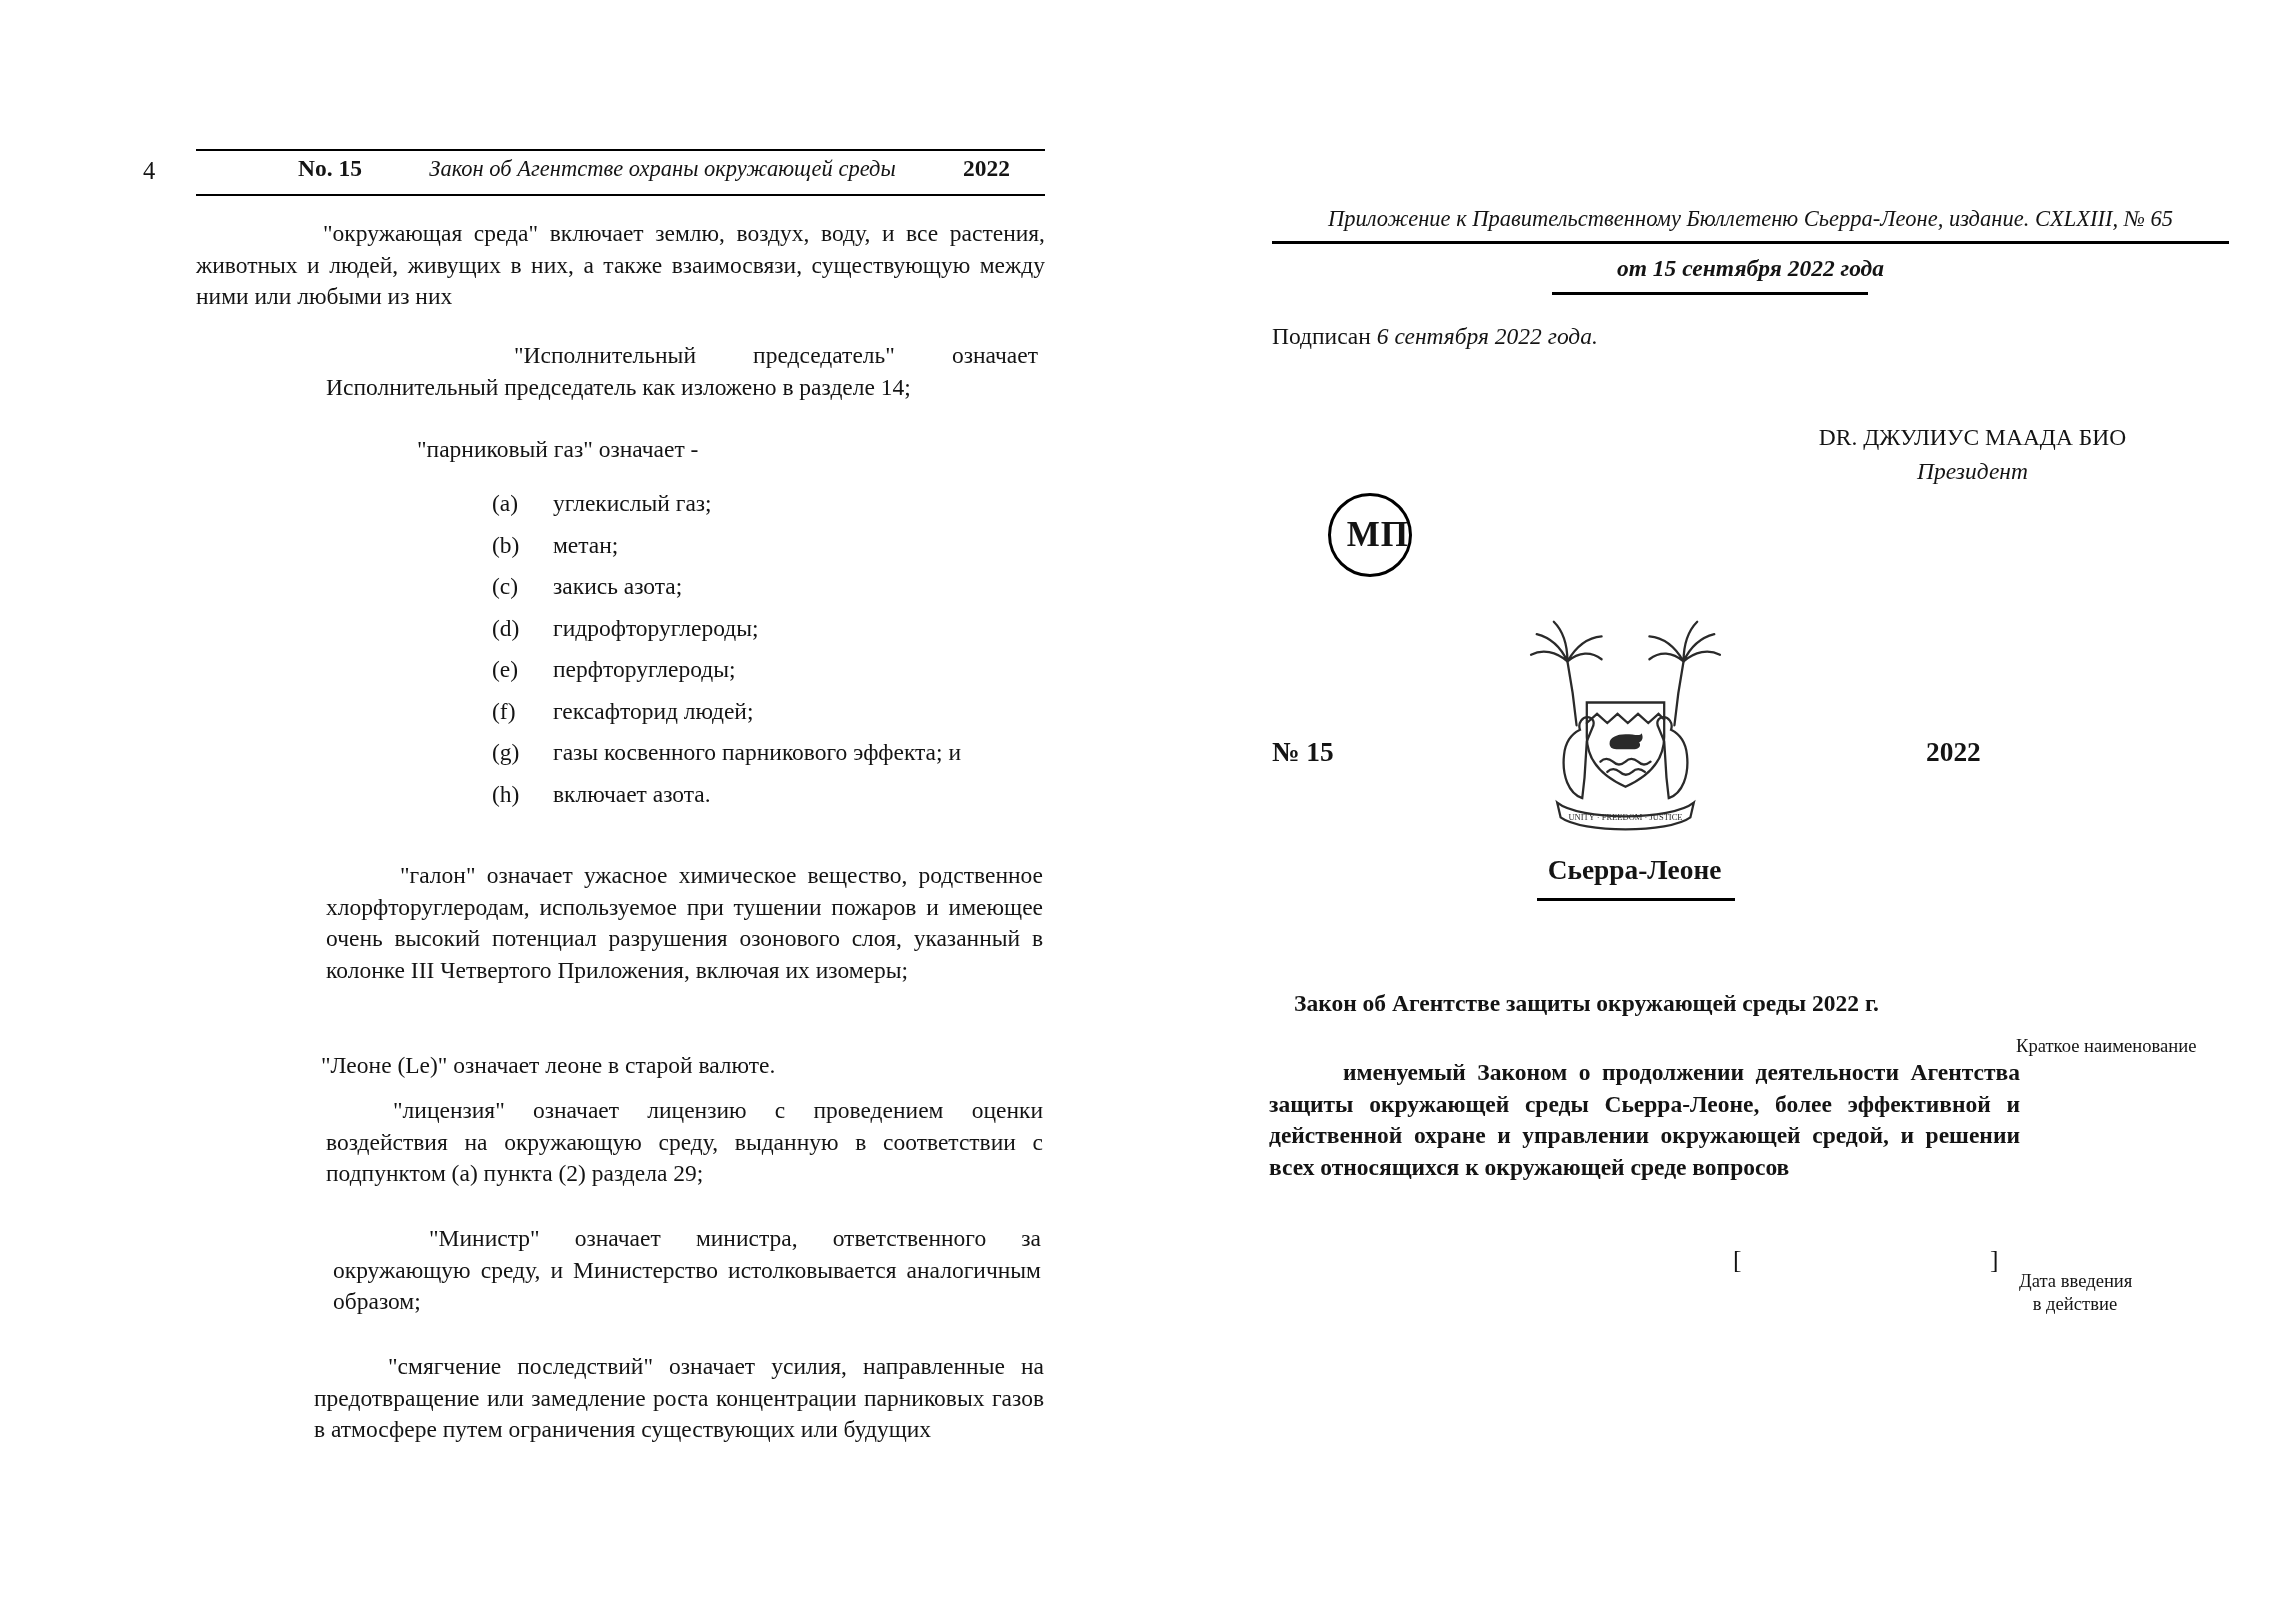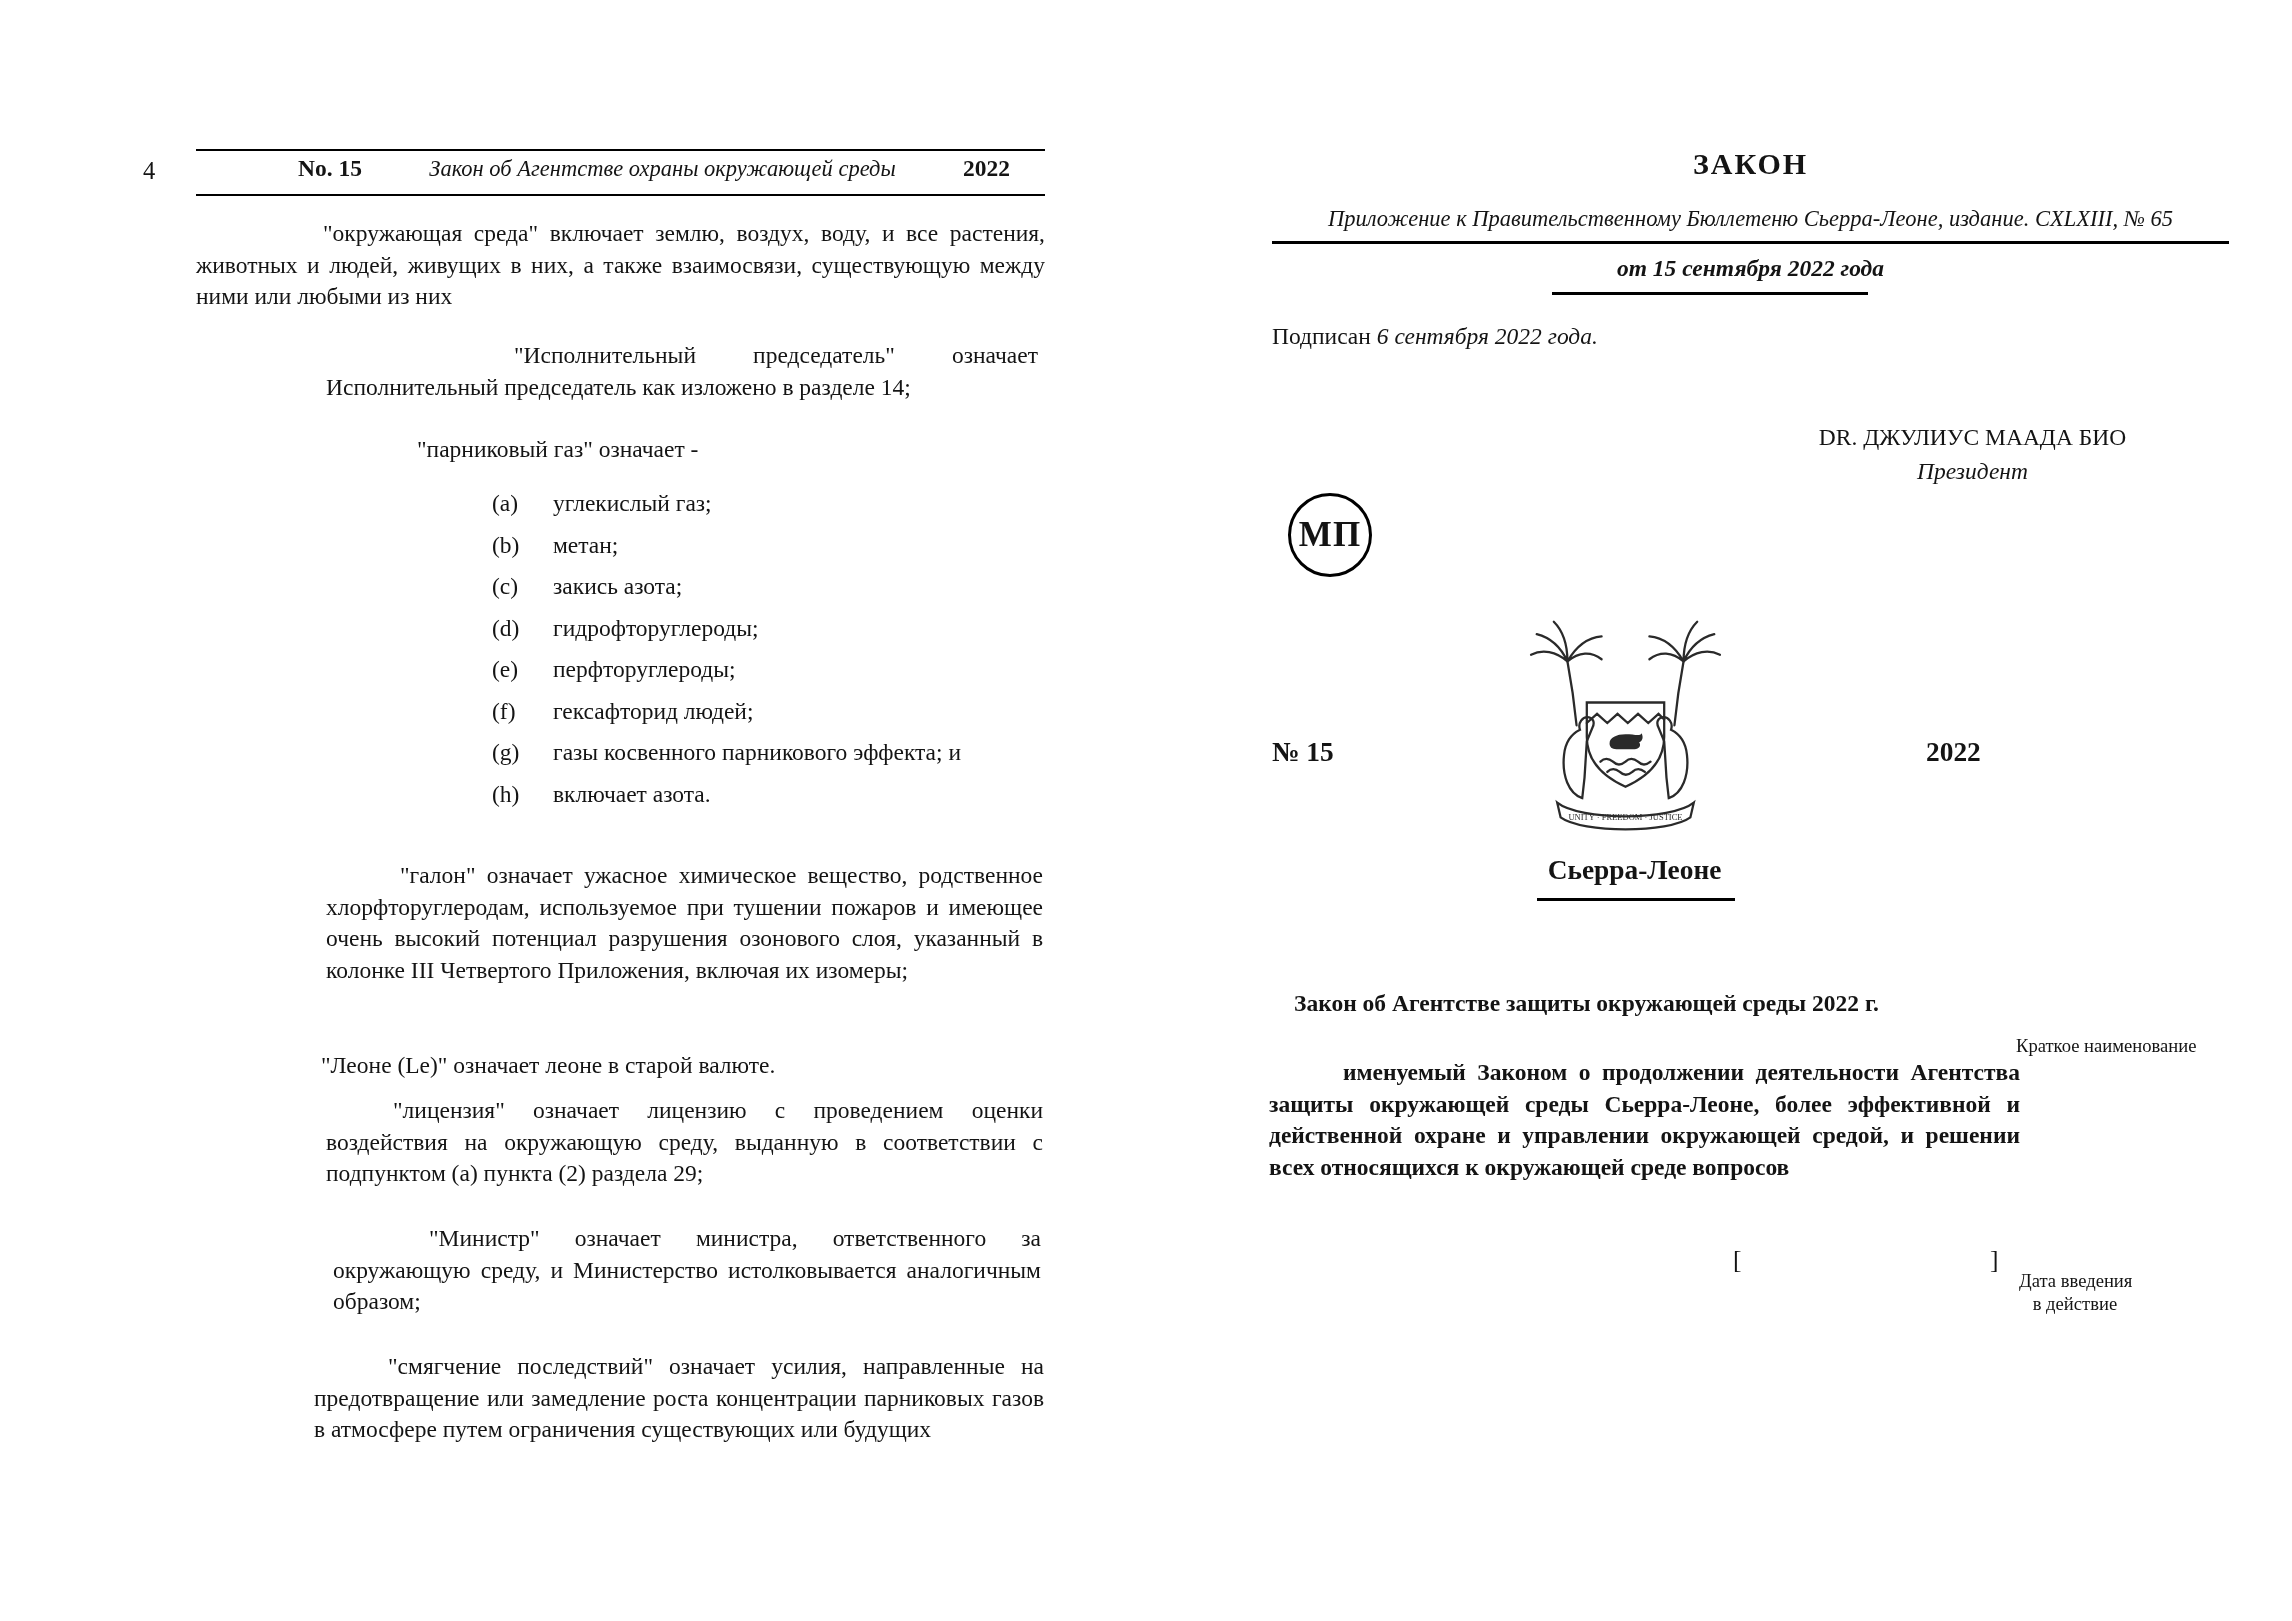--- a/index.html
+++ b/index.html
@@ -37,22 +37,22 @@
   .p-mit   { left:314px; top:1351px; width:730px; text-indent:74px; }
 
   
   .rp-law     { left:1272px; top:147px; width:957px; font-size:30px; letter-spacing:2px; }
   .rp-gazette { left:1272px; top:204px; width:957px; font-size:22.5px; line-height:1.3; }
   .rp-rule1   { left:1272px; top:241px; width:957px; height:2.9px; }
   .rp-date    { left:1272px; top:255px; width:957px; font-size:23.5px; }
   .rp-rule2   { left:1552px; top:292px; width:316px; height:2.9px; }
   .rp-signed  { left:1272px; top:323px; width:784px; font-size:23.5px; }
   .rp-pres    { left:1708px; top:420px; width:529px; font-size:23.5px; line-height:1.45; }
-  .rp-seal    { left:1288px; top:493px; width:84px; height:84px; border:3.9px solid #000;
-                border-radius:50%; display:flex; align-items:center; justify-content:center;
+  .rp-seal    { left:1328px; top:493px; width:84px; height:84px; border:3.9px solid #000;
+                border-radius:50%; display:flex; align-items:center; justify-content:flex-end;
                 font-size:35px; font-weight:bold; letter-spacing:1px; }
   .rp-emblem  { left:1509px; top:616px; width:233px; height:239px; }
   .rp-num     { left:1272px; top:737px; font-size:27.4px; }
   .rp-year    { left:1926px; top:737px; font-size:27.4px; }
   .rp-country { left:1272px; top:855px; width:725px; font-size:27.4px; }
   .rp-country-rule { left:1537px; top:898px; width:198px; height:2.9px; }
   .rp-short   { left:1294px; top:990px; width:706px; font-size:23.5px; }
   .rp-note1   { left:2016px; top:994px; width:245px; font-size:18.6px; line-height:1.25;margin-top:40px; }
   .rp-pre     { left:1269px; top:1057px; width:751px; text-indent:74px; }
   .rp-brk-o   { left:1733px; top:1245px; font-size:25.5px; }
@@ -113,21 +113,20 @@
       <span>включает азота.</span>
     </div>
   </div>
 
   <p class="abs body-text just p-halon">"галон" означает ужасное химическое вещество, родственное хлорфторуглеродам, используемое при тушении пожаров и имеющее очень высокий потенциал разрушения озонового слоя, указанный в колонке III Четвертого Приложения, включая их изомеры;</p>
   <p class="abs body-text p-leone">"Леоне (Le)" означает леоне в старой валюте.</p>
   <p class="abs body-text just p-lic">"лицензия" означает лицензию с проведением оценки воздействия на окружающую среду, выданную в соответствии с подпунктом (а) пункта (2) раздела 29;</p>
   <p class="abs body-text just p-min">"Министр" означает министра, ответственного за окружающую среду, и Министерство  истолковывается аналогичным образом;</p>
   <p class="abs body-text just p-mit">"смягчение последствий" означает усилия, направленные на предотвращение или замедление роста концентрации парниковых газов в атмосфере путем ограничения существующих или будущих</p>
 
-  <div class="abs ctr b rp-law">ЗАКОН</div>
   <div class="abs ctr it rp-gazette">Приложение к Правительственному Бюллетеню Сьерра-Леоне, издание. CXLXIII, № 65</div>
   <div class="abs rule rp-rule1"></div>
   <div class="abs ctr it b rp-date">от  15 сентября 2022 года</div>
   <div class="abs rule rp-rule2"></div>
 
   <div class="abs rp-signed">
     <span>Подписан </span><span class="it">6 сентября 2022 года.</span>
   </div>
 
   <div class="abs ctr rp-pres">

